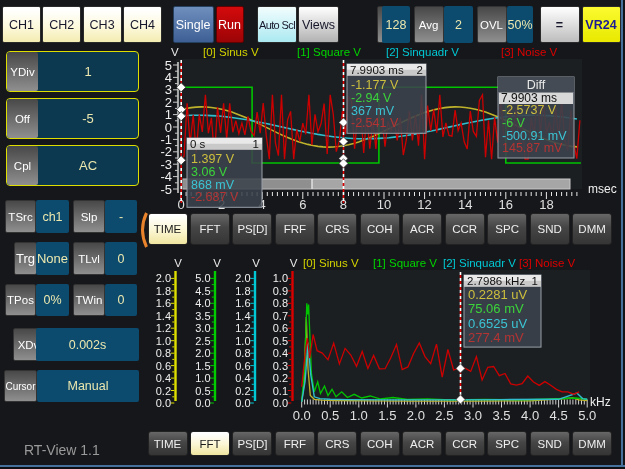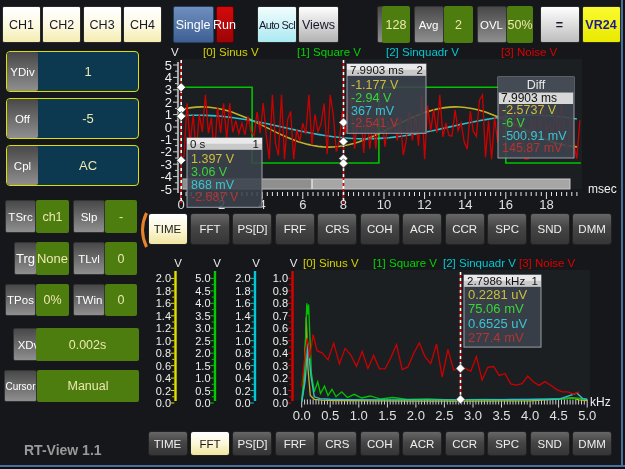--- a/index.html
+++ b/index.html
@@ -1,20 +1,20 @@
 <!DOCTYPE html>
 <html><head><meta charset="utf-8"><style>
 *{margin:0;padding:0;box-sizing:border-box}
 html,body{background:#000}
 #root{position:relative;width:625px;height:469px;background:#16171a;overflow:hidden;
  font-family:"Liberation Sans",sans-serif;}
 .b{position:absolute;display:flex;align-items:center;justify-content:center;border-radius:2px;}
 .ch{background:linear-gradient(#ffffff 8%,#fdf9dd 55%,#f3ecb2 100%);color:#17172c;font-size:12.5px;border:1px solid #2a2a2a;}
 .gl{background:linear-gradient(#484848,#8f8f8f);color:#fff;font-size:11.5px;border:1px solid #333;}
-.tv{background:#4d7c0f;color:#ece8ae;font-size:12.5px;}
+.tv{background:#0c4a6e;color:#ece8ae;font-size:12.5px;}
 .grp{position:absolute;border:1.5px solid #dede00;border-radius:4px;background:#0c3850;display:flex;overflow:hidden}
 .grp .lab{background:linear-gradient(#484848,#8f8f8f);color:#fff;font-size:11.5px;width:31px;display:flex;align-items:center;justify-content:center;border-radius:2px}
 .grp .val{flex:1;display:flex;align-items:center;justify-content:center;color:#ece8ae;font-size:13px}
 .dk{background:linear-gradient(#676767 0%,#454545 45%,#353535 100%);color:#efefef;font-size:11.5px;border:1px solid #222;border-radius:3px;}
 .sel{background:linear-gradient(#ffffff 5%,#fbf6d3 55%,#efe5a0 100%);color:#1a1a1a;border:1px solid #222;border-radius:3px;font-size:11.5px;}
 </style></head>
 <body>
 <div id="root">
     <svg width="625" height="469" viewBox="0 0 625 469" style="position:absolute;left:0;top:0">
 <rect x="176" y="59" width="406" height="130" fill="#1b1f22"></rect>
@@ -462,21 +462,21 @@
       <text x="468" y="299.0" fill="#cdbf3e" font-size="13">0.2281 uV</text>
       <text x="468" y="313.4" fill="#3bd43b" font-size="13">75.06 mV</text>
       <text x="468" y="327.8" fill="#3bc4d4" font-size="13">0.6525 uV</text>
       <text x="468" y="342.2" fill="#b43434" font-size="13">277.4 mV</text>
 </svg>
     <div class="b ch" style="left:2.0px;top:6px;width:39px;height:37px;">CH1</div>
     <div class="b ch" style="left:42.3px;top:6px;width:39px;height:37px;">CH2</div>
     <div class="b ch" style="left:82.6px;top:6px;width:39px;height:37px;">CH3</div>
     <div class="b ch" style="left:122.89999999999999px;top:6px;width:39px;height:37px;">CH4</div>
     <div class="b ch" style="left:172.5px;top:6px;width:41px;height:37px;background:linear-gradient(#6f8fbe,#3d5f94);color:#fff;border-color:#26405f">Single</div>
-    <div class="b ch" style="left:215.5px;top:6px;width:18px;height:37px;background:linear-gradient(#d40a0c,#9c0406);color:#fff;border-color:#5e0203">Run</div>
+    <div class="b ch" style="left:215.5px;top:6px;width:28px;height:37px;background:linear-gradient(#d40a0c,#9c0406);color:#fff;border-color:#5e0203">Run</div>
     <div class="b ch" style="left:257px;top:6px;width:40px;height:37px;background:linear-gradient(#f2fdfe,#abe9f1);font-size:11px;letter-spacing:-0.6px;white-space:nowrap">Auto&nbsp;Scl</div>
     <div class="b ch" style="left:298px;top:6px;width:41px;height:37px;background:linear-gradient(#ffffff,#b2b2b2)">Views</div>
     <div class="b gl" style="left:350.5px;top:6px;width:31px;height:37px;margin-left:26px;">Pts</div>
     <div class="b tv" style="left:382px;top:6px;width:28px;height:37px;">128</div>
     <div class="b gl" style="left:413.5px;top:6px;width:30px;height:37px;">Avg</div>
     <div class="b tv" style="left:444px;top:6px;width:29px;height:37px;">2</div>
     <div class="b gl" style="left:476.5px;top:6px;width:30px;height:37px;">OVL</div>
     <div class="b tv" style="left:507px;top:6px;width:26px;height:37px;">50%</div>
     <div class="b ch" style="left:539.5px;top:6px;width:40px;height:37px;background:linear-gradient(#ffffff,#bdbdbd);font-weight:bold">=</div>
     <div class="b ch" style="left:581.5px;top:6px;width:39px;height:37px;background:linear-gradient(#fafa30,#e9e900);color:#1a1a96;font-weight:bold">VR24</div>
@@ -501,21 +501,21 @@
     <div class="b gl" style="left:73px;top:242px;width:32px;height:33px;font-size:11.5px">TLvl</div>
     <div class="b tv" style="left:105px;top:242px;width:32px;height:33px;font-size:12.5px">0</div>
     <div class="b gl" style="left:5px;top:284px;width:31px;height:32px;font-size:11.5px">TPos</div>
     <div class="b tv" style="left:36px;top:284px;width:33px;height:32px;font-size:12.5px">0%</div>
     <div class="b gl" style="left:73px;top:284px;width:32px;height:32px;font-size:11.5px">TWin</div>
     <div class="b tv" style="left:105px;top:284px;width:32px;height:32px;font-size:12.5px">0</div>
     <div class="b gl" style="left:13px;top:328px;width:31px;height:33px;font-size:11.5px">XDv</div>
     <div class="b tv" style="left:36px;top:328px;width:103px;height:33px;font-size:12.5px">0.002s</div>
     <div class="b gl" style="left:4px;top:370px;width:33px;height:32px;font-size:10px">Cursor</div>
     <div class="b tv" style="left:37px;top:370px;width:102px;height:32px;font-size:12.5px">Manual</div>
-    <div style="position:absolute;left:24px;top:442px;color:#9a9a9a;font-size:14px;font-weight:bold;">RT-View 1.1</div>
+    <div style="position:absolute;left:24px;top:442px;color:#9a9a9a;font-size:14px;font-weight:normal;">RT-View 1.1</div>
     <div class="b sel" style="left:147.5px;top:212.5px;width:40px;height:32px;">TIME</div>
     <div class="b dk" style="left:189.96px;top:212.5px;width:40px;height:32px;">FFT</div>
     <div class="b dk" style="left:232.42000000000002px;top:212.5px;width:40px;height:32px;">PS[D]</div>
     <div class="b dk" style="left:274.88px;top:212.5px;width:40px;height:32px;">FRF</div>
     <div class="b dk" style="left:317.34000000000003px;top:212.5px;width:40px;height:32px;">CRS</div>
     <div class="b dk" style="left:359.8px;top:212.5px;width:40px;height:32px;">COH</div>
     <div class="b dk" style="left:402.26px;top:212.5px;width:40px;height:32px;">ACR</div>
     <div class="b dk" style="left:444.72px;top:212.5px;width:40px;height:32px;">CCR</div>
     <div class="b dk" style="left:487.18px;top:212.5px;width:40px;height:32px;">SPC</div>
     <div class="b dk" style="left:529.64px;top:212.5px;width:40px;height:32px;">SND</div>

